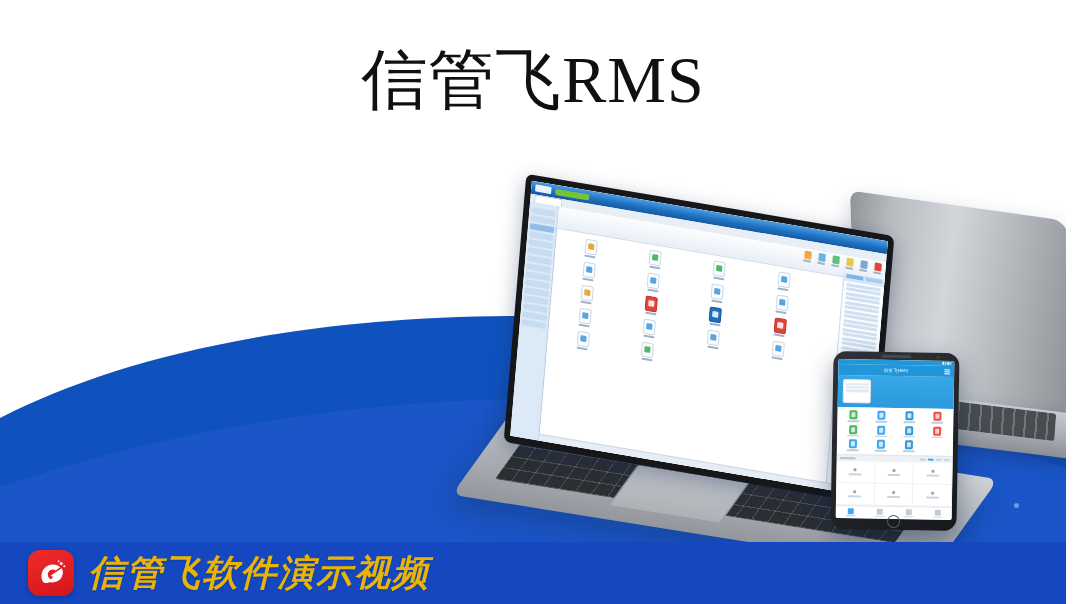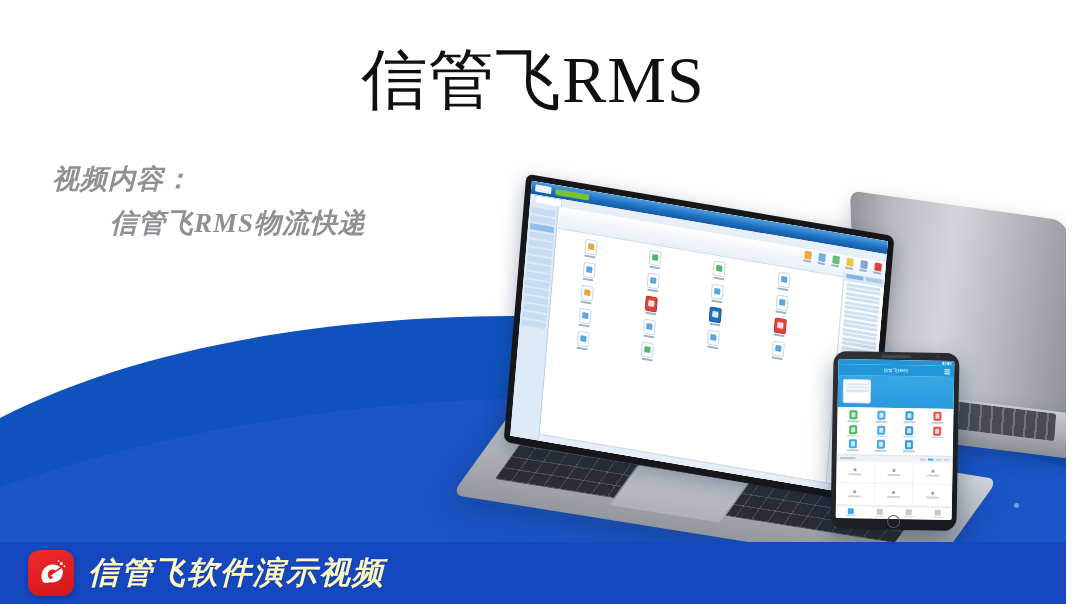--- a/index.html
+++ b/index.html
@@ -207,23 +207,23 @@
     display:flex;align-items:center;padding-left:28px;box-sizing:border-box;gap:14px;
   }
   .brand-logo{
     width:46px;height:46px;border-radius:12px;
     background:linear-gradient(160deg,#ef2b2b,#d5151b);
     position:relative;flex:none;
     box-shadow:0 2px 5px rgba(0,0,0,.22);
   }
   .brand-logo svg{position:absolute;left:0;top:0;}
   .brand-name{
-    color:#fef9c3;font-weight:bold;
+    color:#eab308;font-weight:bold;
     font-family:"Liberation Sans", sans-serif;
-    font-size:31px;font-style:italic;letter-spacing:2px;
+    font-size:36px;font-style:italic;letter-spacing:2px;
     text-shadow:0 1px 2px rgba(0,0,0,.18);
     white-space:nowrap;
   }
   .brand-tagline{
     color:#f2e32a;font-weight:bold;font-style:italic;
     font-size:15px;letter-spacing:.4px;white-space:nowrap;
     margin-left:6px;margin-top:9px;
   }
   .corner-dot{
     position:absolute;right:47px;bottom:96px;width:5px;height:5px;border-radius:50%;
@@ -241,24 +241,20 @@
       <path d="M0,470 C160,436 330,396 540,346 C720,304 900,310 1074,330 L1074,604 L0,604 Z" fill="#b8d2ee"></path>
 
       <path d="M0,418 C120,356 300,316 520,316 C760,316 940,350 1074,392 L1074,604 L0,604 Z" fill="#0f52be"></path>
 
       <path d="M0,487 C150,436 340,398 560,398 C790,398 950,430 1074,470 L1074,604 L0,604 Z" fill="#1a56c8"></path>
     </svg>
   </div>
 
   <div class="main-title">信管飞RMS</div>
 
-  <div class="subtitle">
-    <span>视频内容：</span>
-    <span class="line2">信管飞RMS物流快递</span>
-  </div>
 
   <div class="devices">
 
     <div class="laptop-closed">
       <div class="lc-lid"></div>
       <div class="lc-base"></div>
       <div class="lc-keys"></div>
     </div>
 
     <div class="laptop-open">

